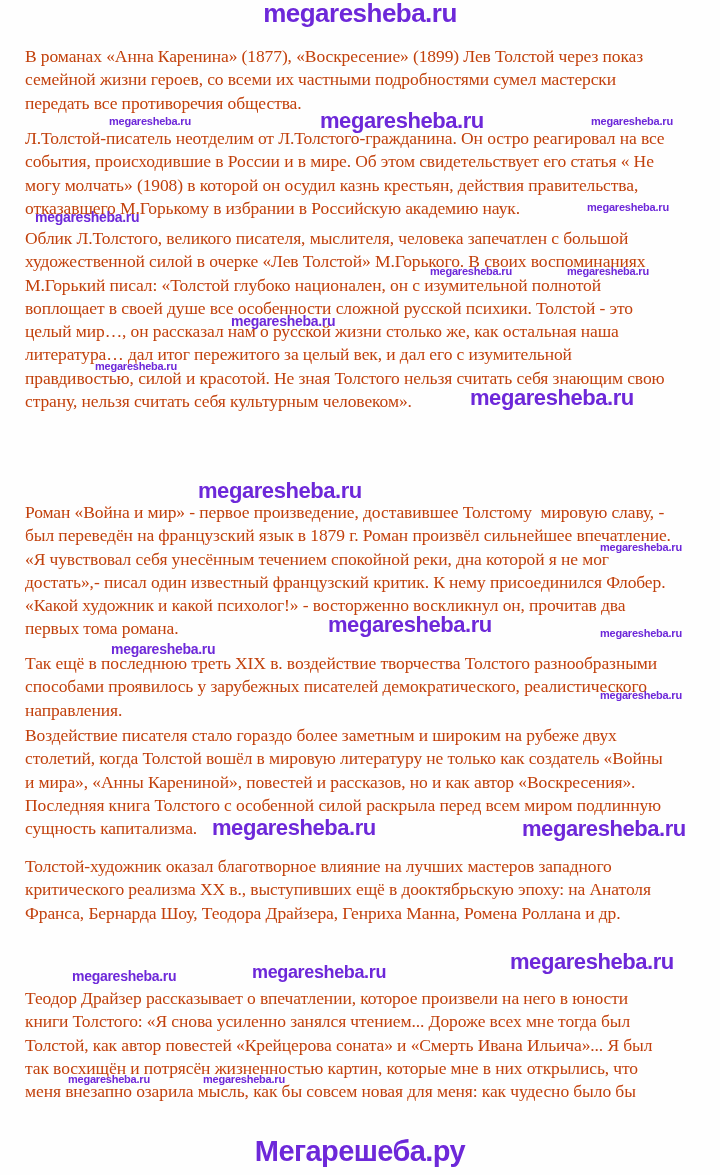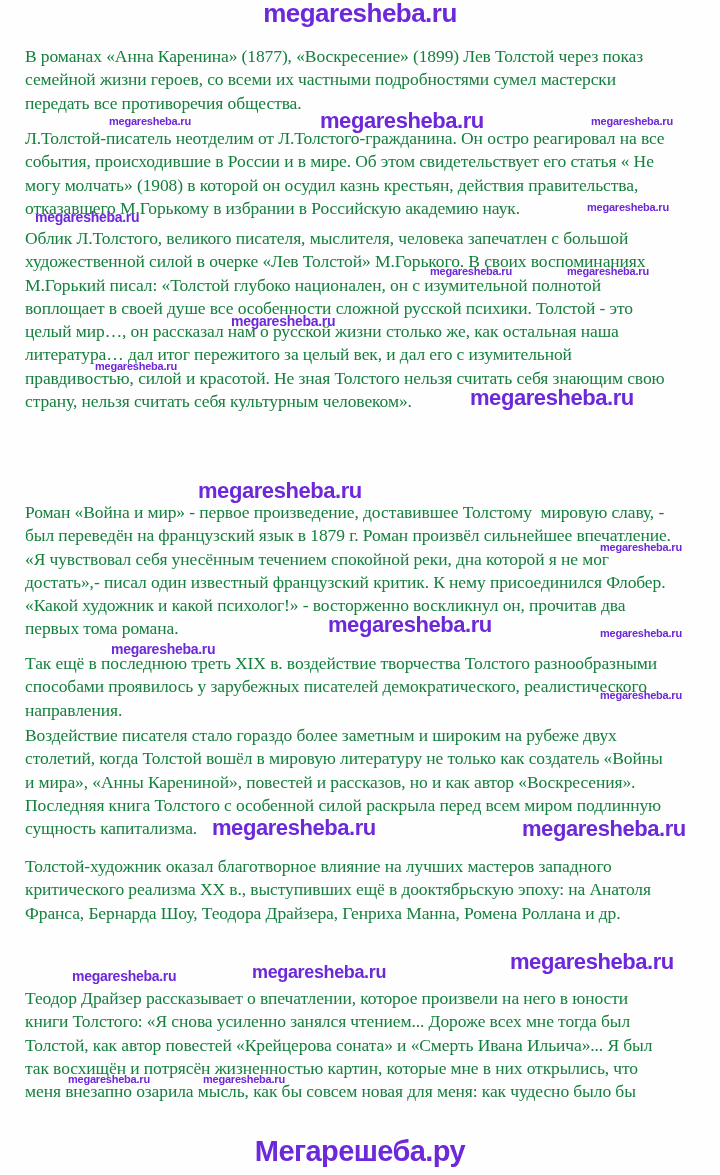--- a/index.html
+++ b/index.html
@@ -11,21 +11,21 @@
   }
   .page {
     position: absolute; inset: 0;
     color: #1b1b1b;
   }
   .para {
     position: absolute; left: 25px; width: 692px;
     font-size: 17.5px; line-height: 23.3px;
     letter-spacing: -0.1px;
     white-space: pre;
-    color: #15803d;
+    color: #c2410c;
   }
   .wm {
     position: absolute;
     font-family: "Liberation Sans", sans-serif;
     font-weight: 700;
     color: #6d28d9;
     line-height: 1;
     white-space: nowrap;
     letter-spacing: -0.02em;
   }

